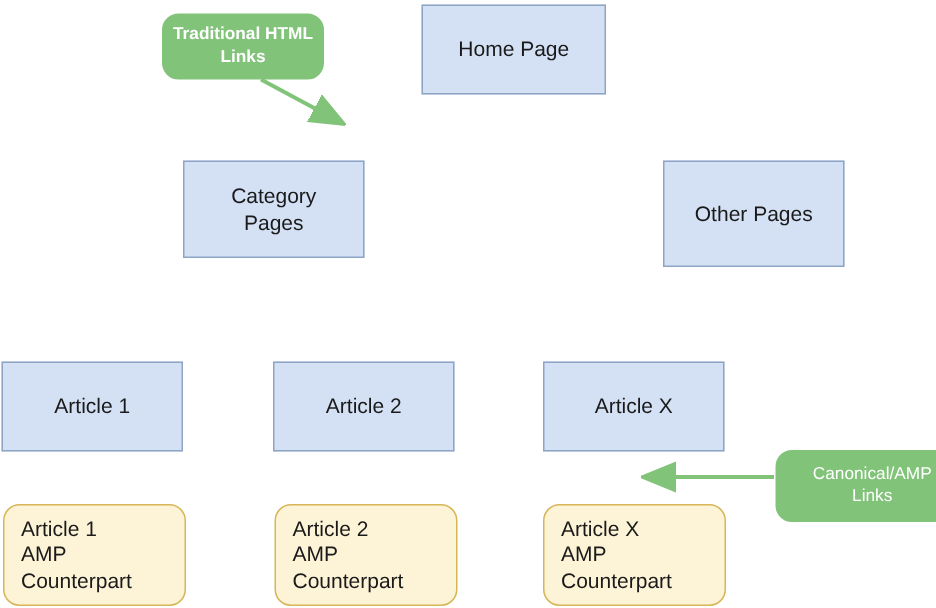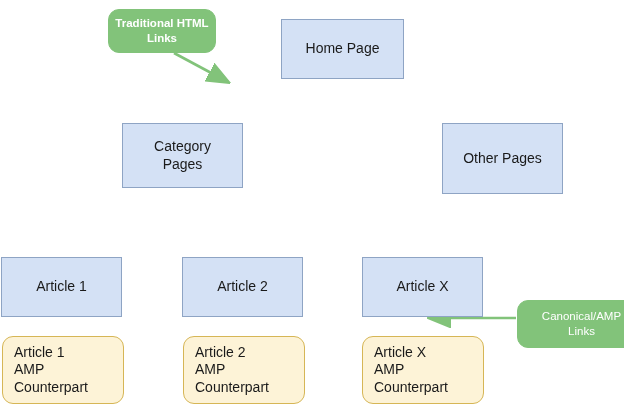--- a/index.html
+++ b/index.html
@@ -24,21 +24,20 @@
     justify-content: center;
     text-align: center;
     line-height: 1.25;
   }
   
   .box-blue {
     background: #d4e1f5;
     border: 1px solid #8ea4c4;
     color: #1a1a1a;
     font-size: 14px;
-    margin-top: 16px;
   }
   
   .box-yellow {
     background: #fdf3d7;
     border: 1px solid #d6b656;
     border-radius: 11px;
     color: #1a1a1a;
     font-size: 14px;
     justify-content: flex-start;
     text-align: left;

